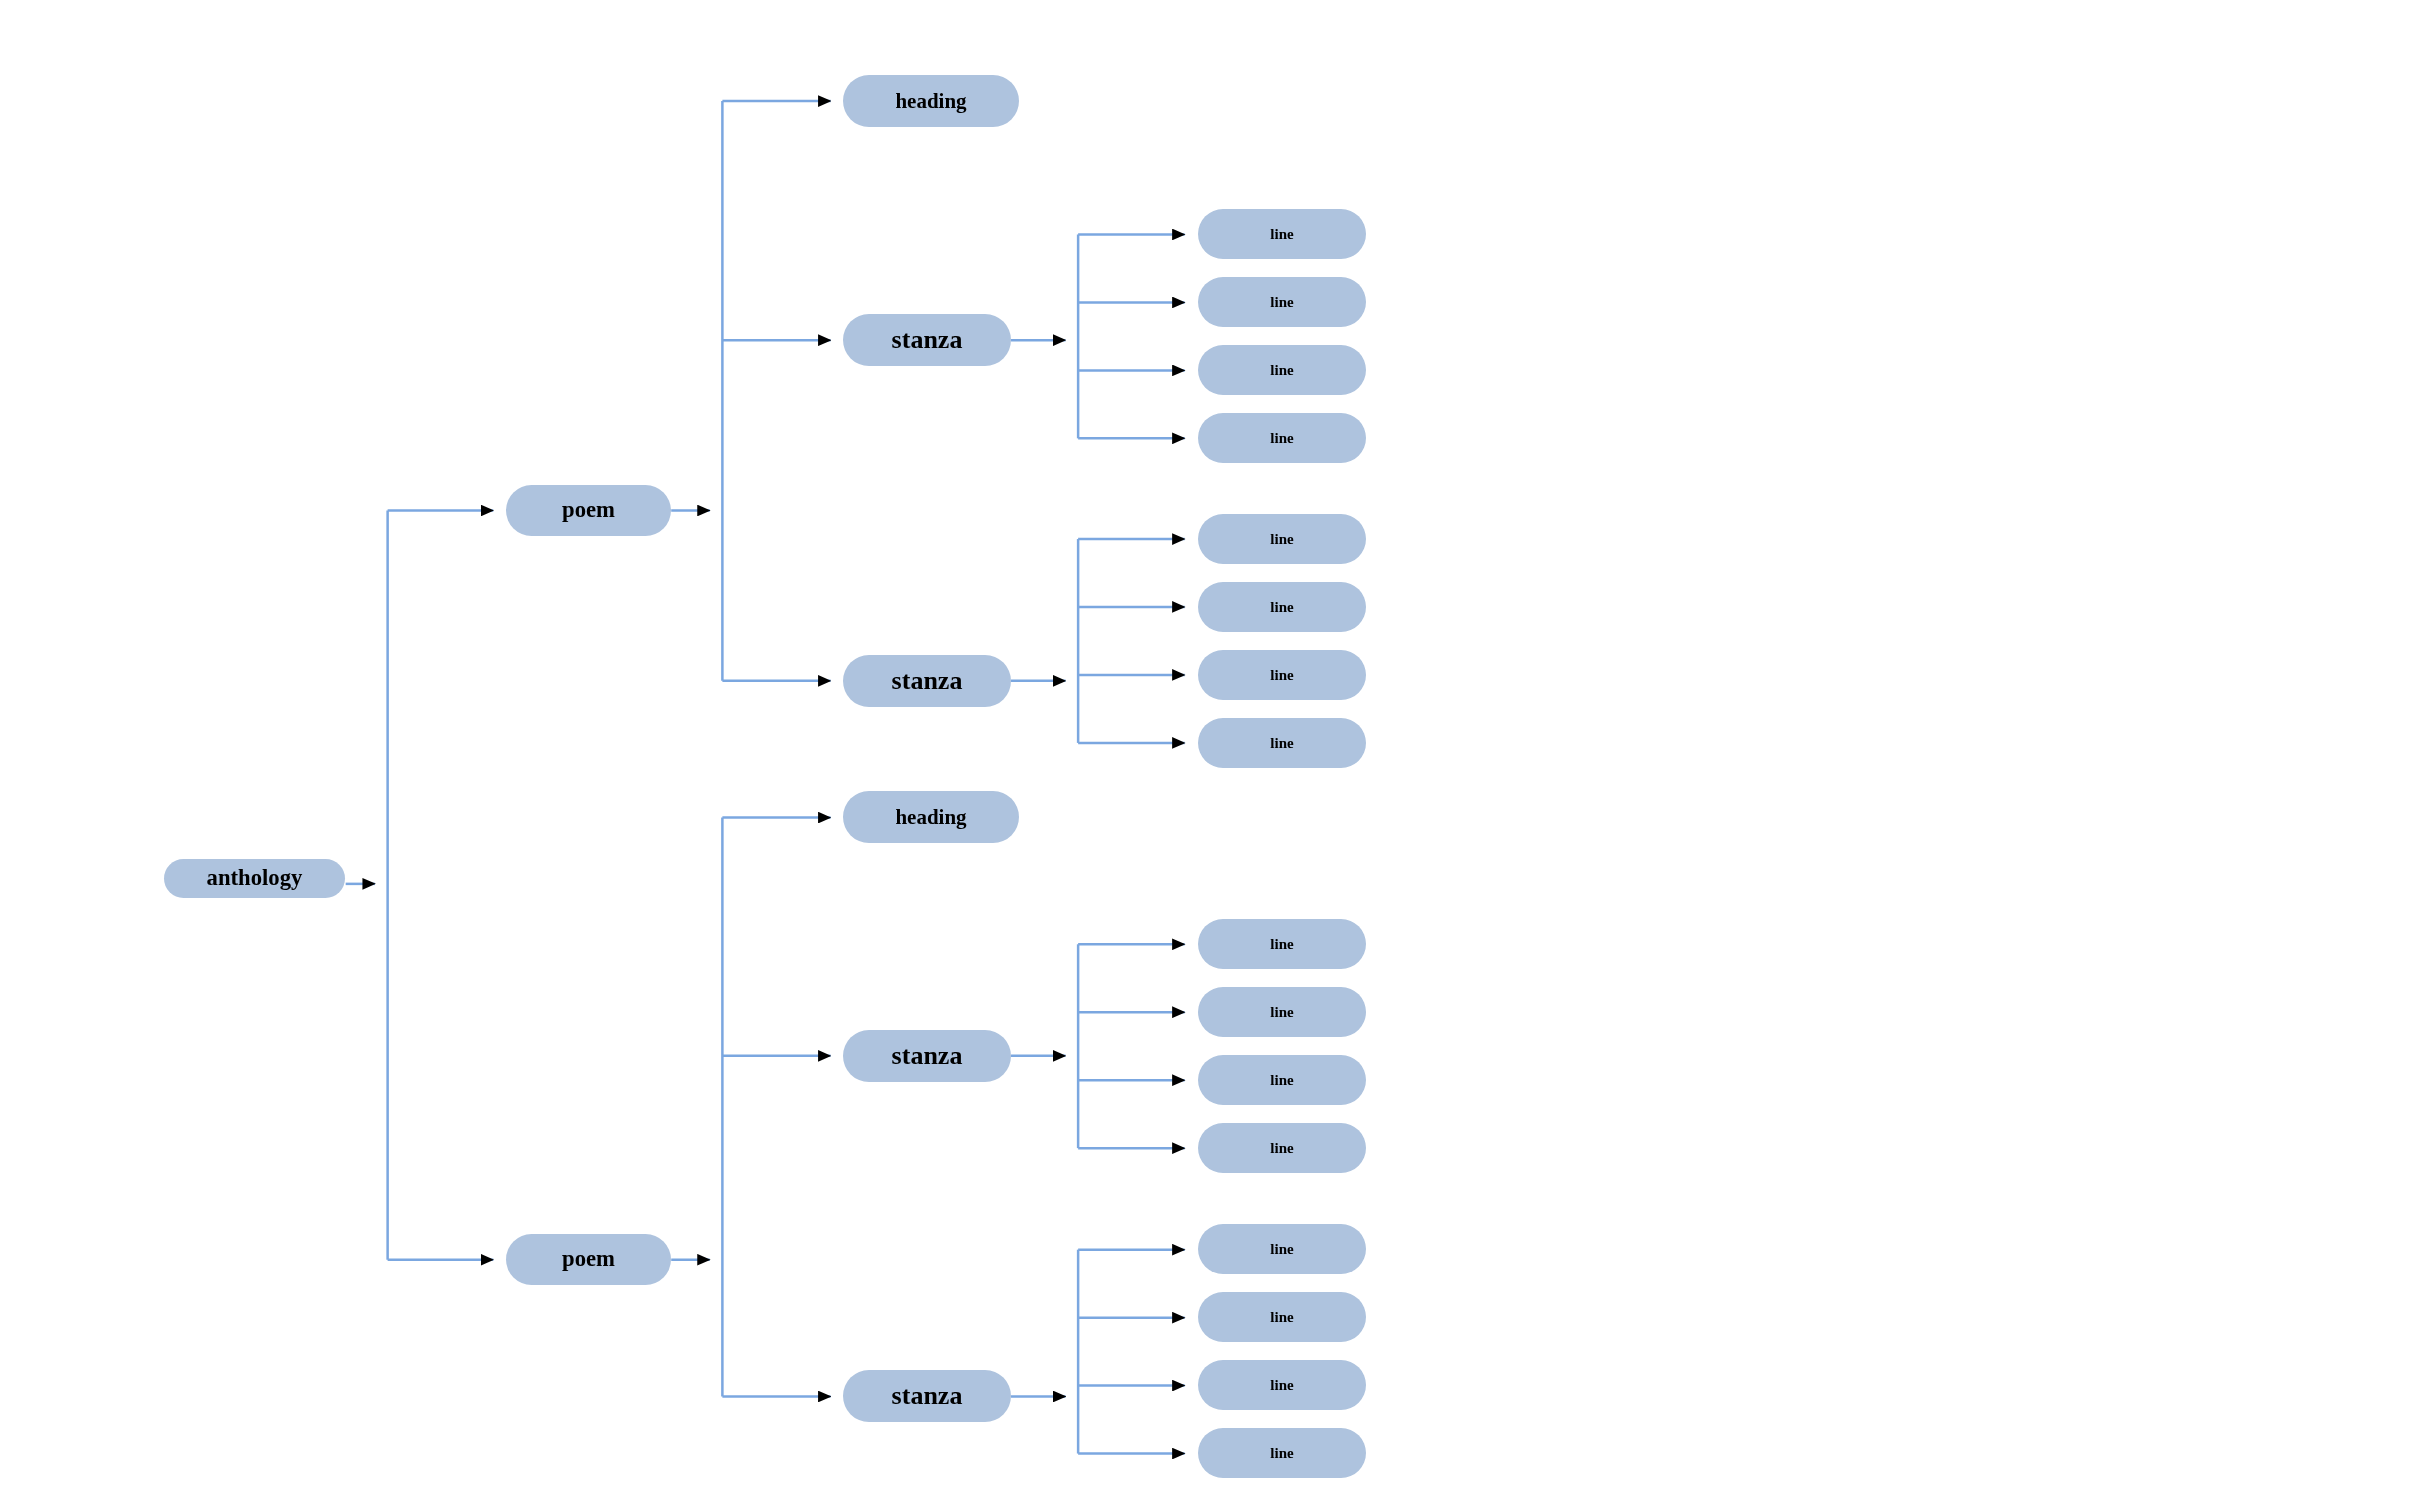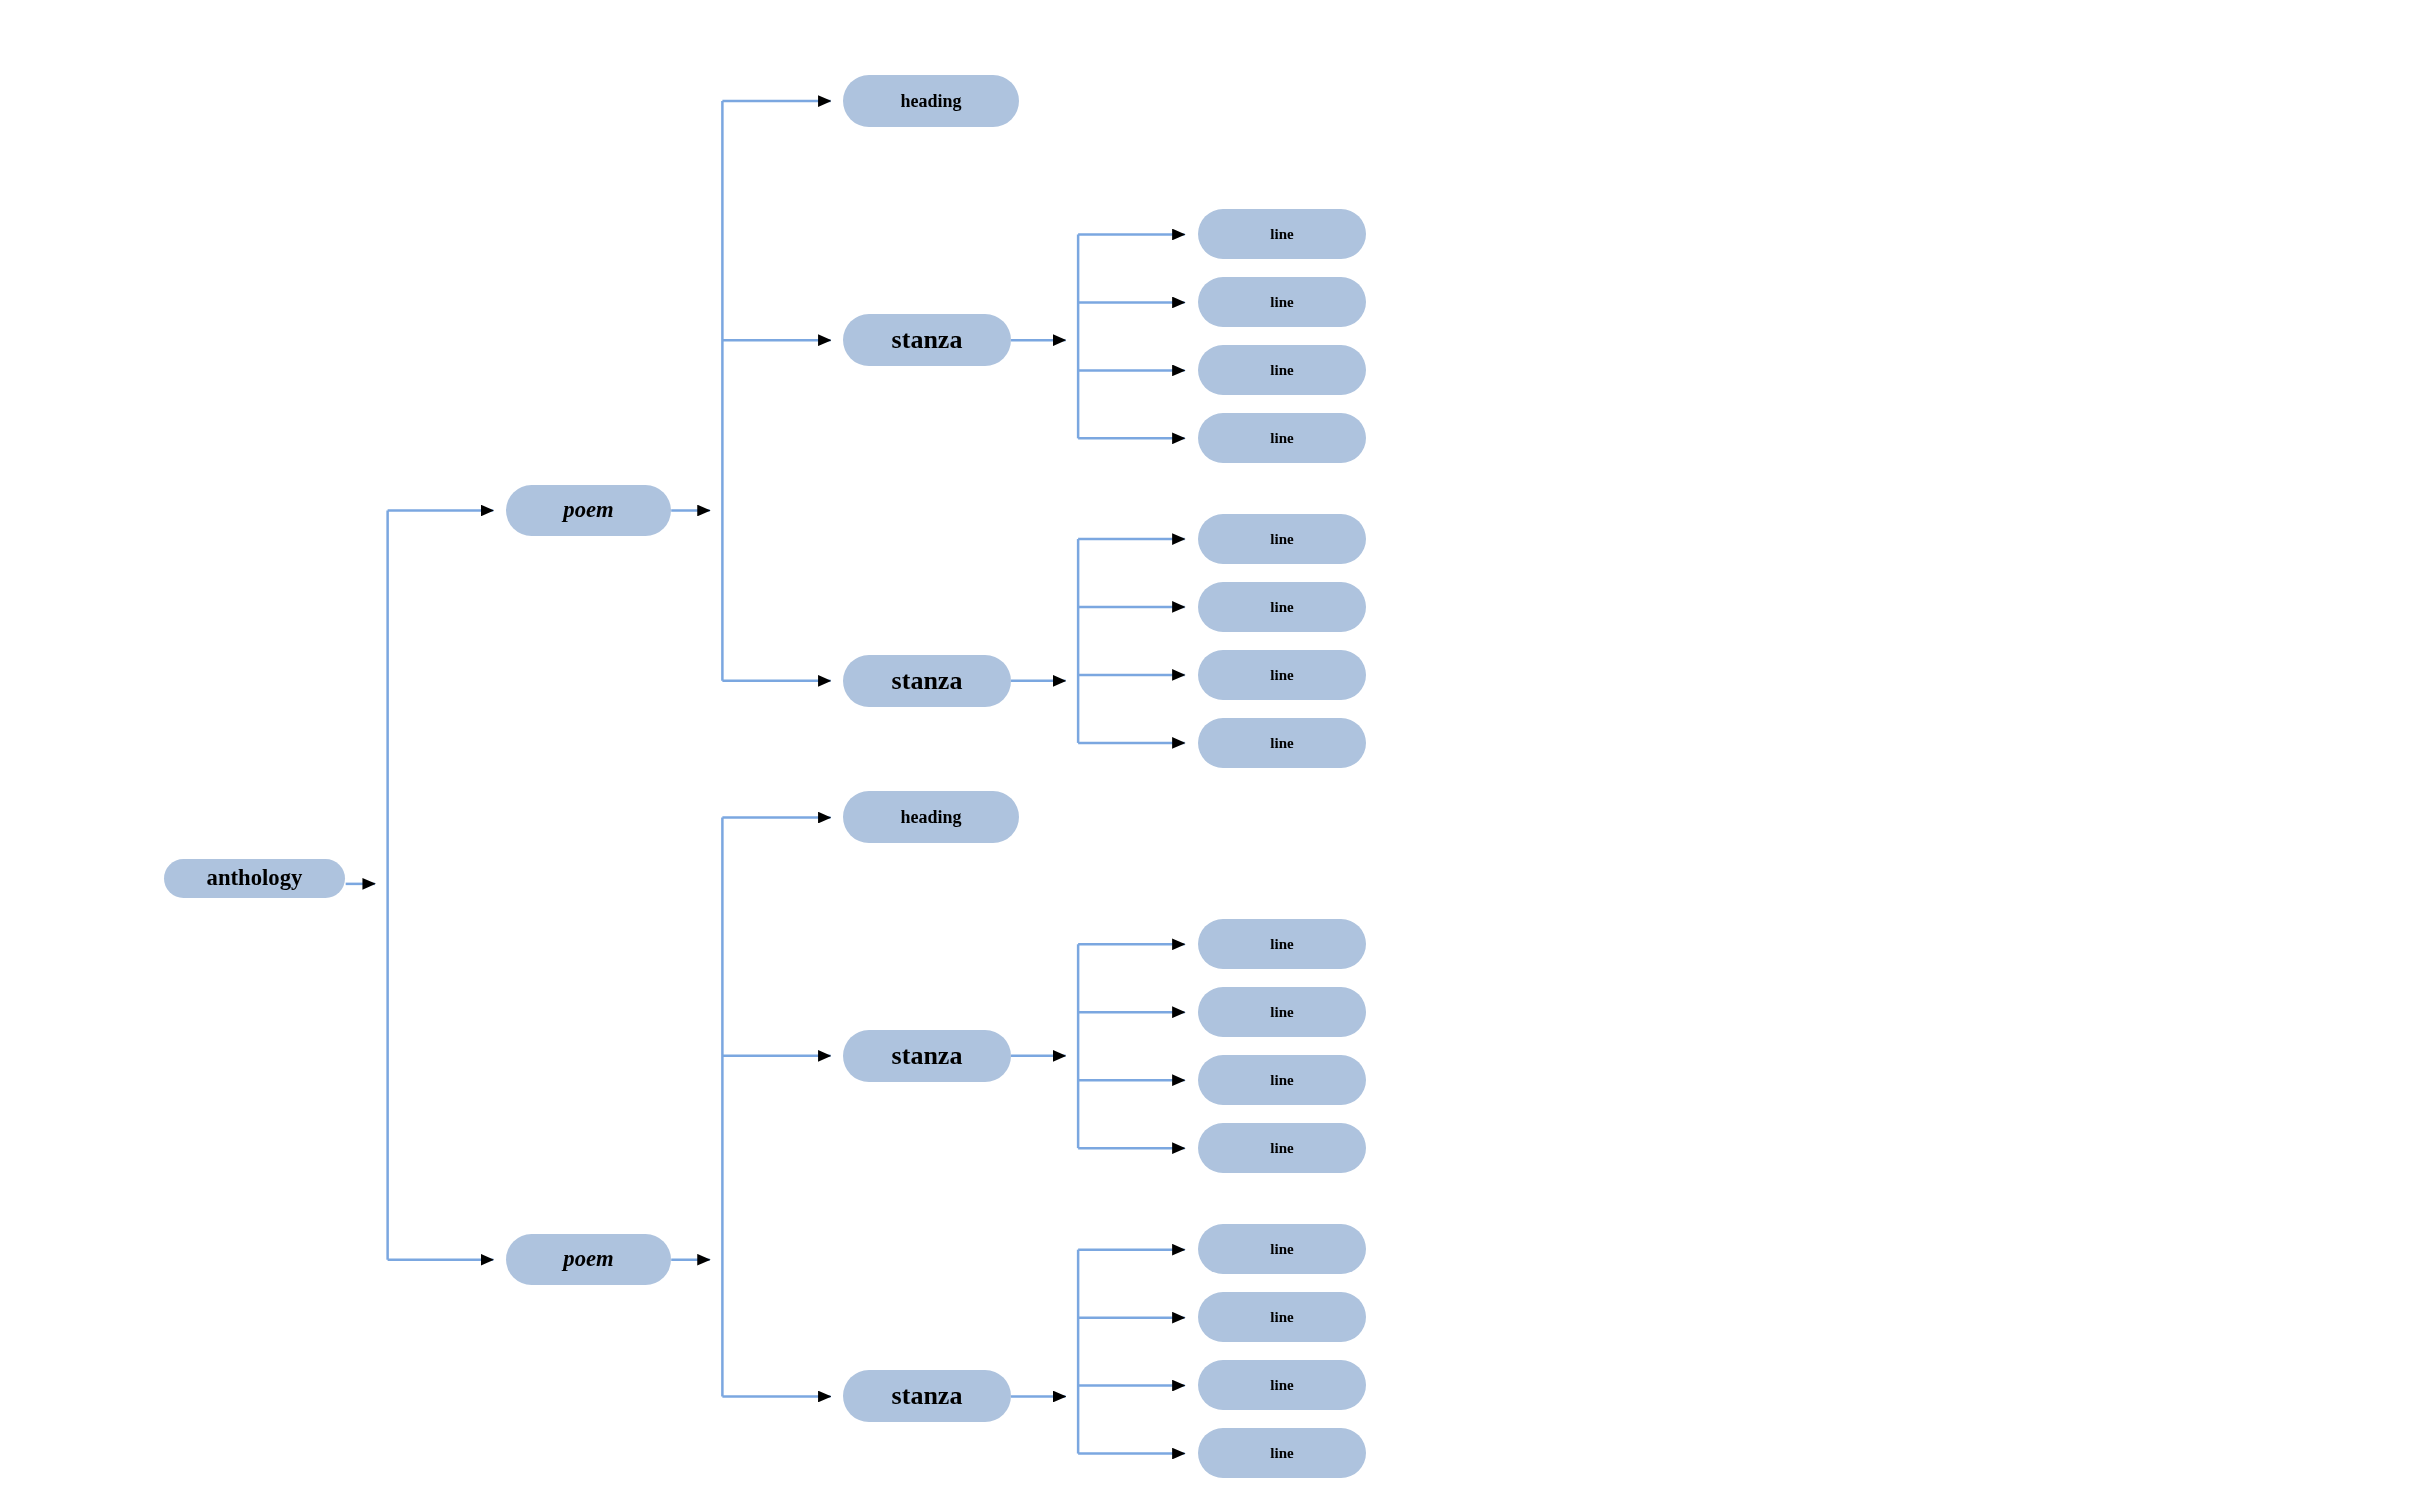--- a/index.html
+++ b/index.html
@@ -36,22 +36,22 @@
     font-weight: bold;
     font-family: "Liberation Serif", "DejaVu Serif", serif;
     line-height: 1;
     white-space: nowrap;
     user-select: none;
   }
   .node-label {
     display: block;
   }
   .node.root      { font-size: 22.7px; }
-  .node.poem      { font-size: 22.7px; font-style: italic; }
-  .node.heading   { font-size: 18px; }
+  .node.poem      { font-size: 22.7px; }
+  .node.heading   { font-size: 21px; }
   .node.stanza    { font-size: 26px; }
   .node.line      { font-size: 15px; }
 </style>
 </head>
 <body>
 
 <div id="canvas">
 
   <svg id="edges" viewBox="0 0 2876 1800" xmlns="http://www.w3.org/2000/svg">
     <defs>

